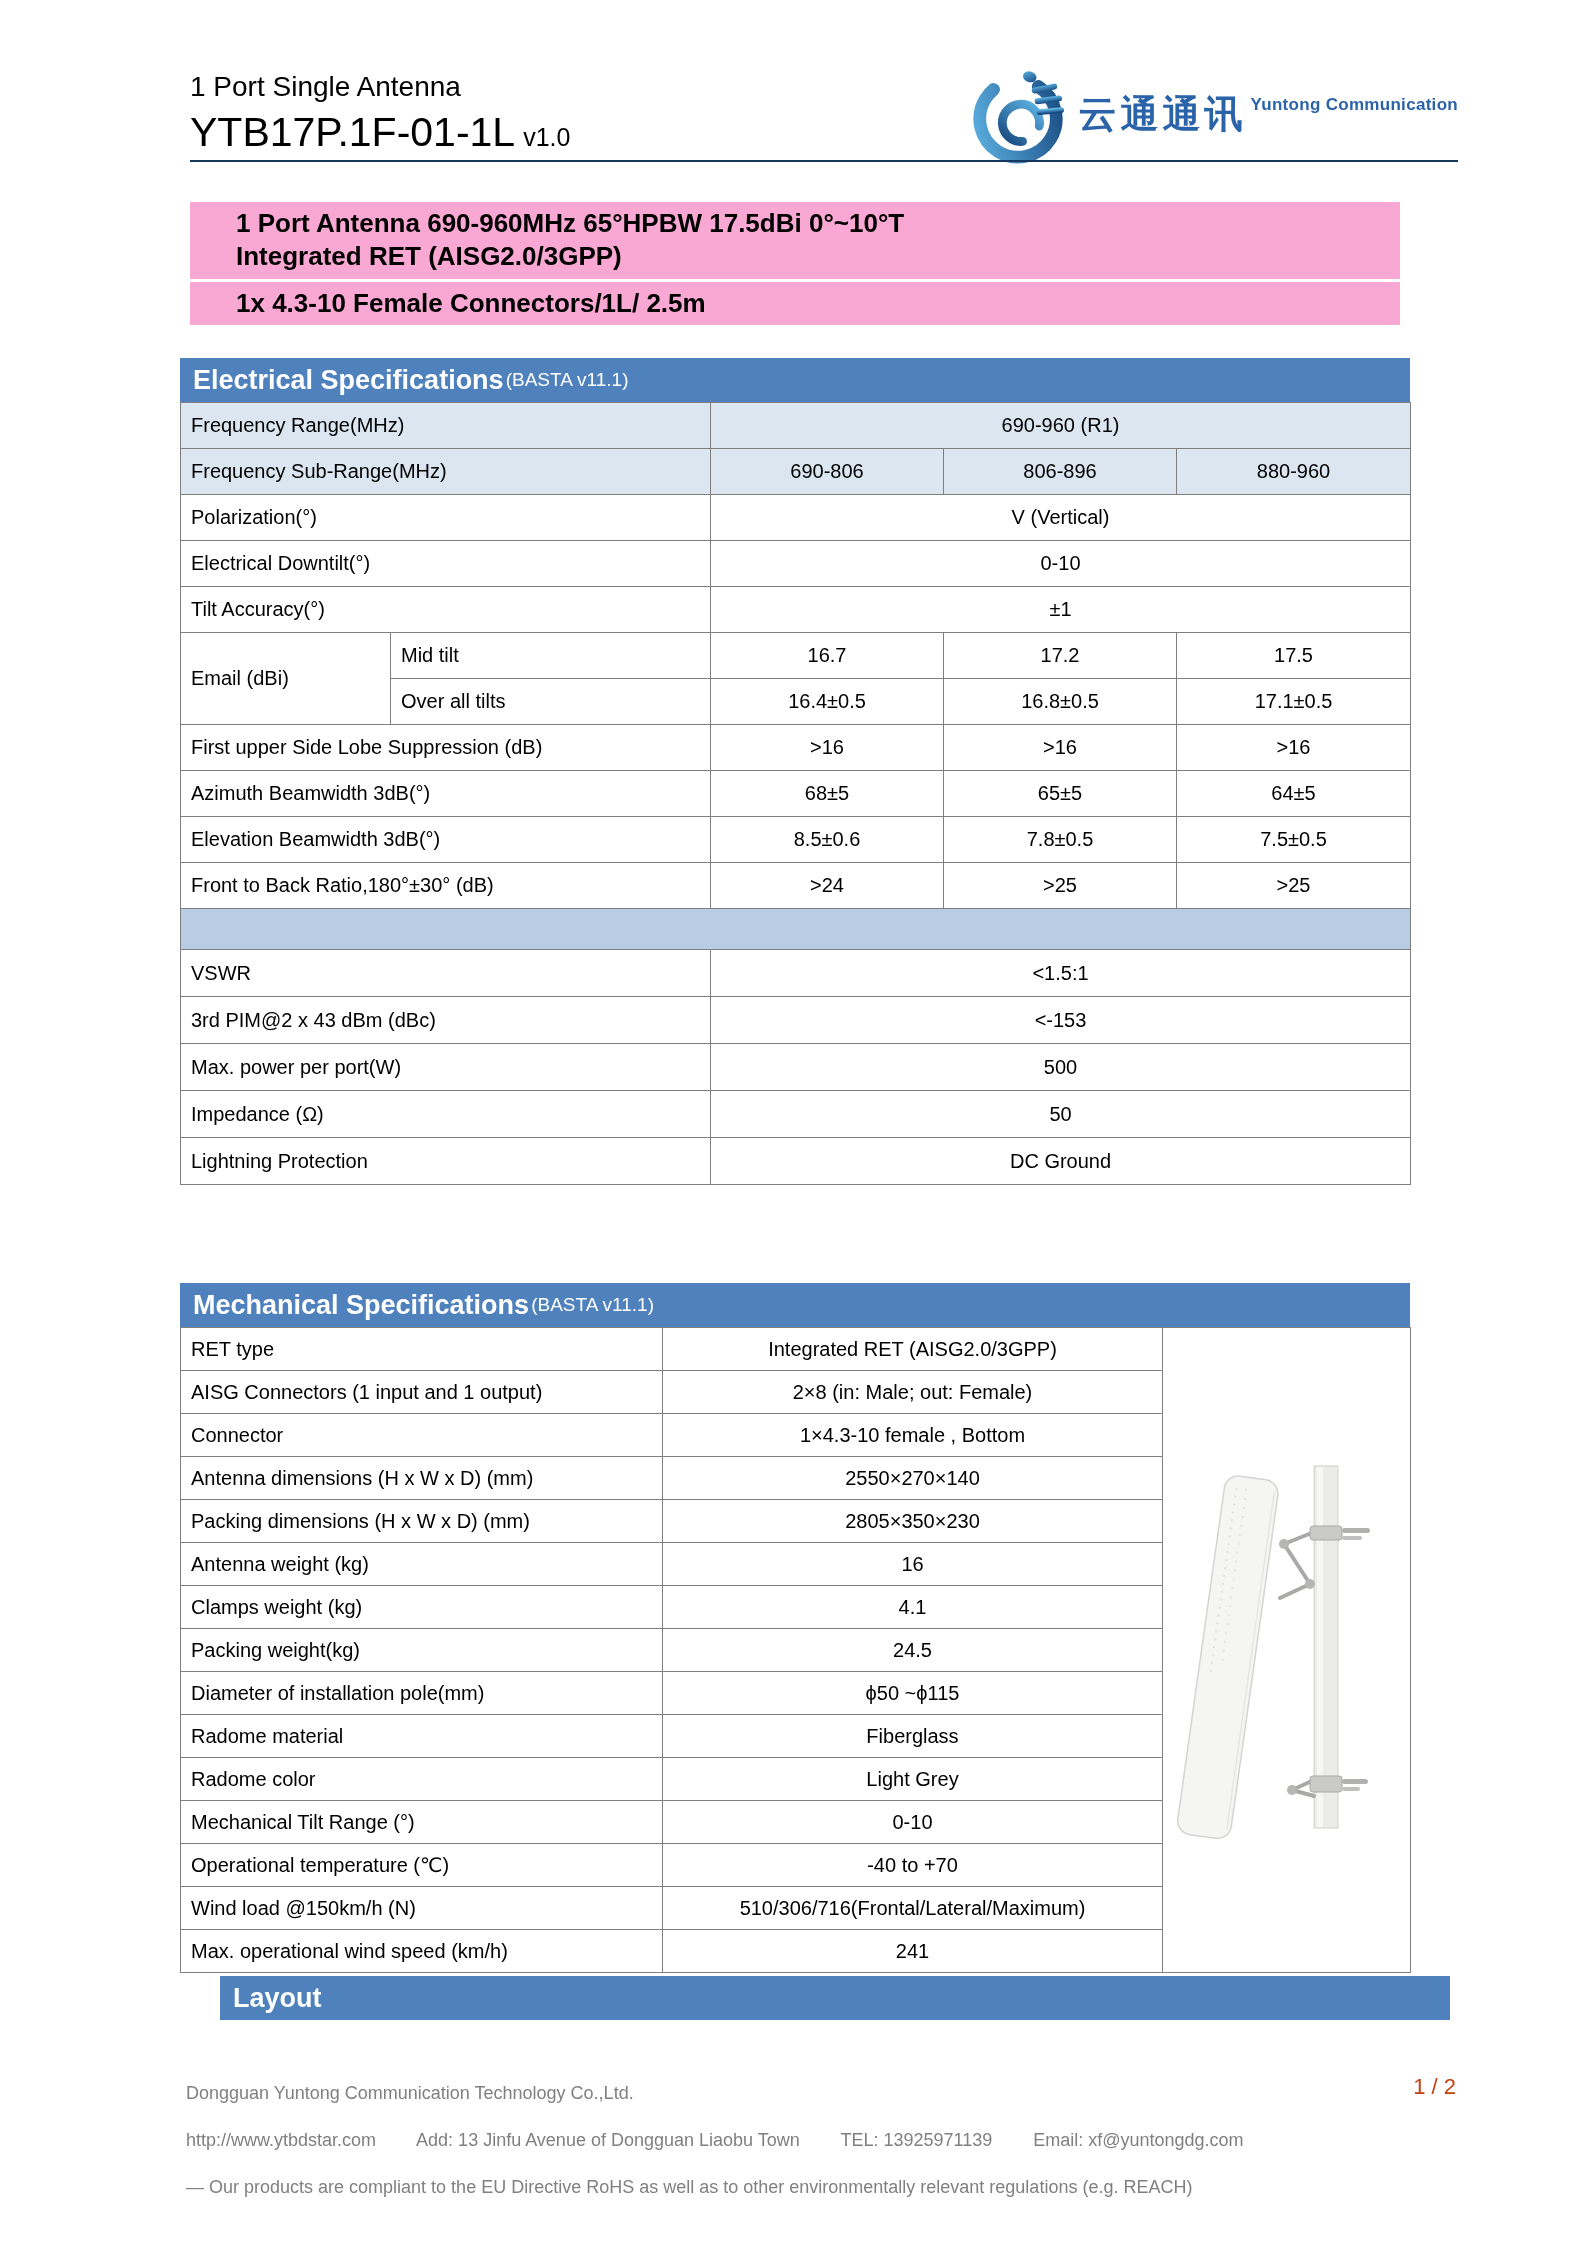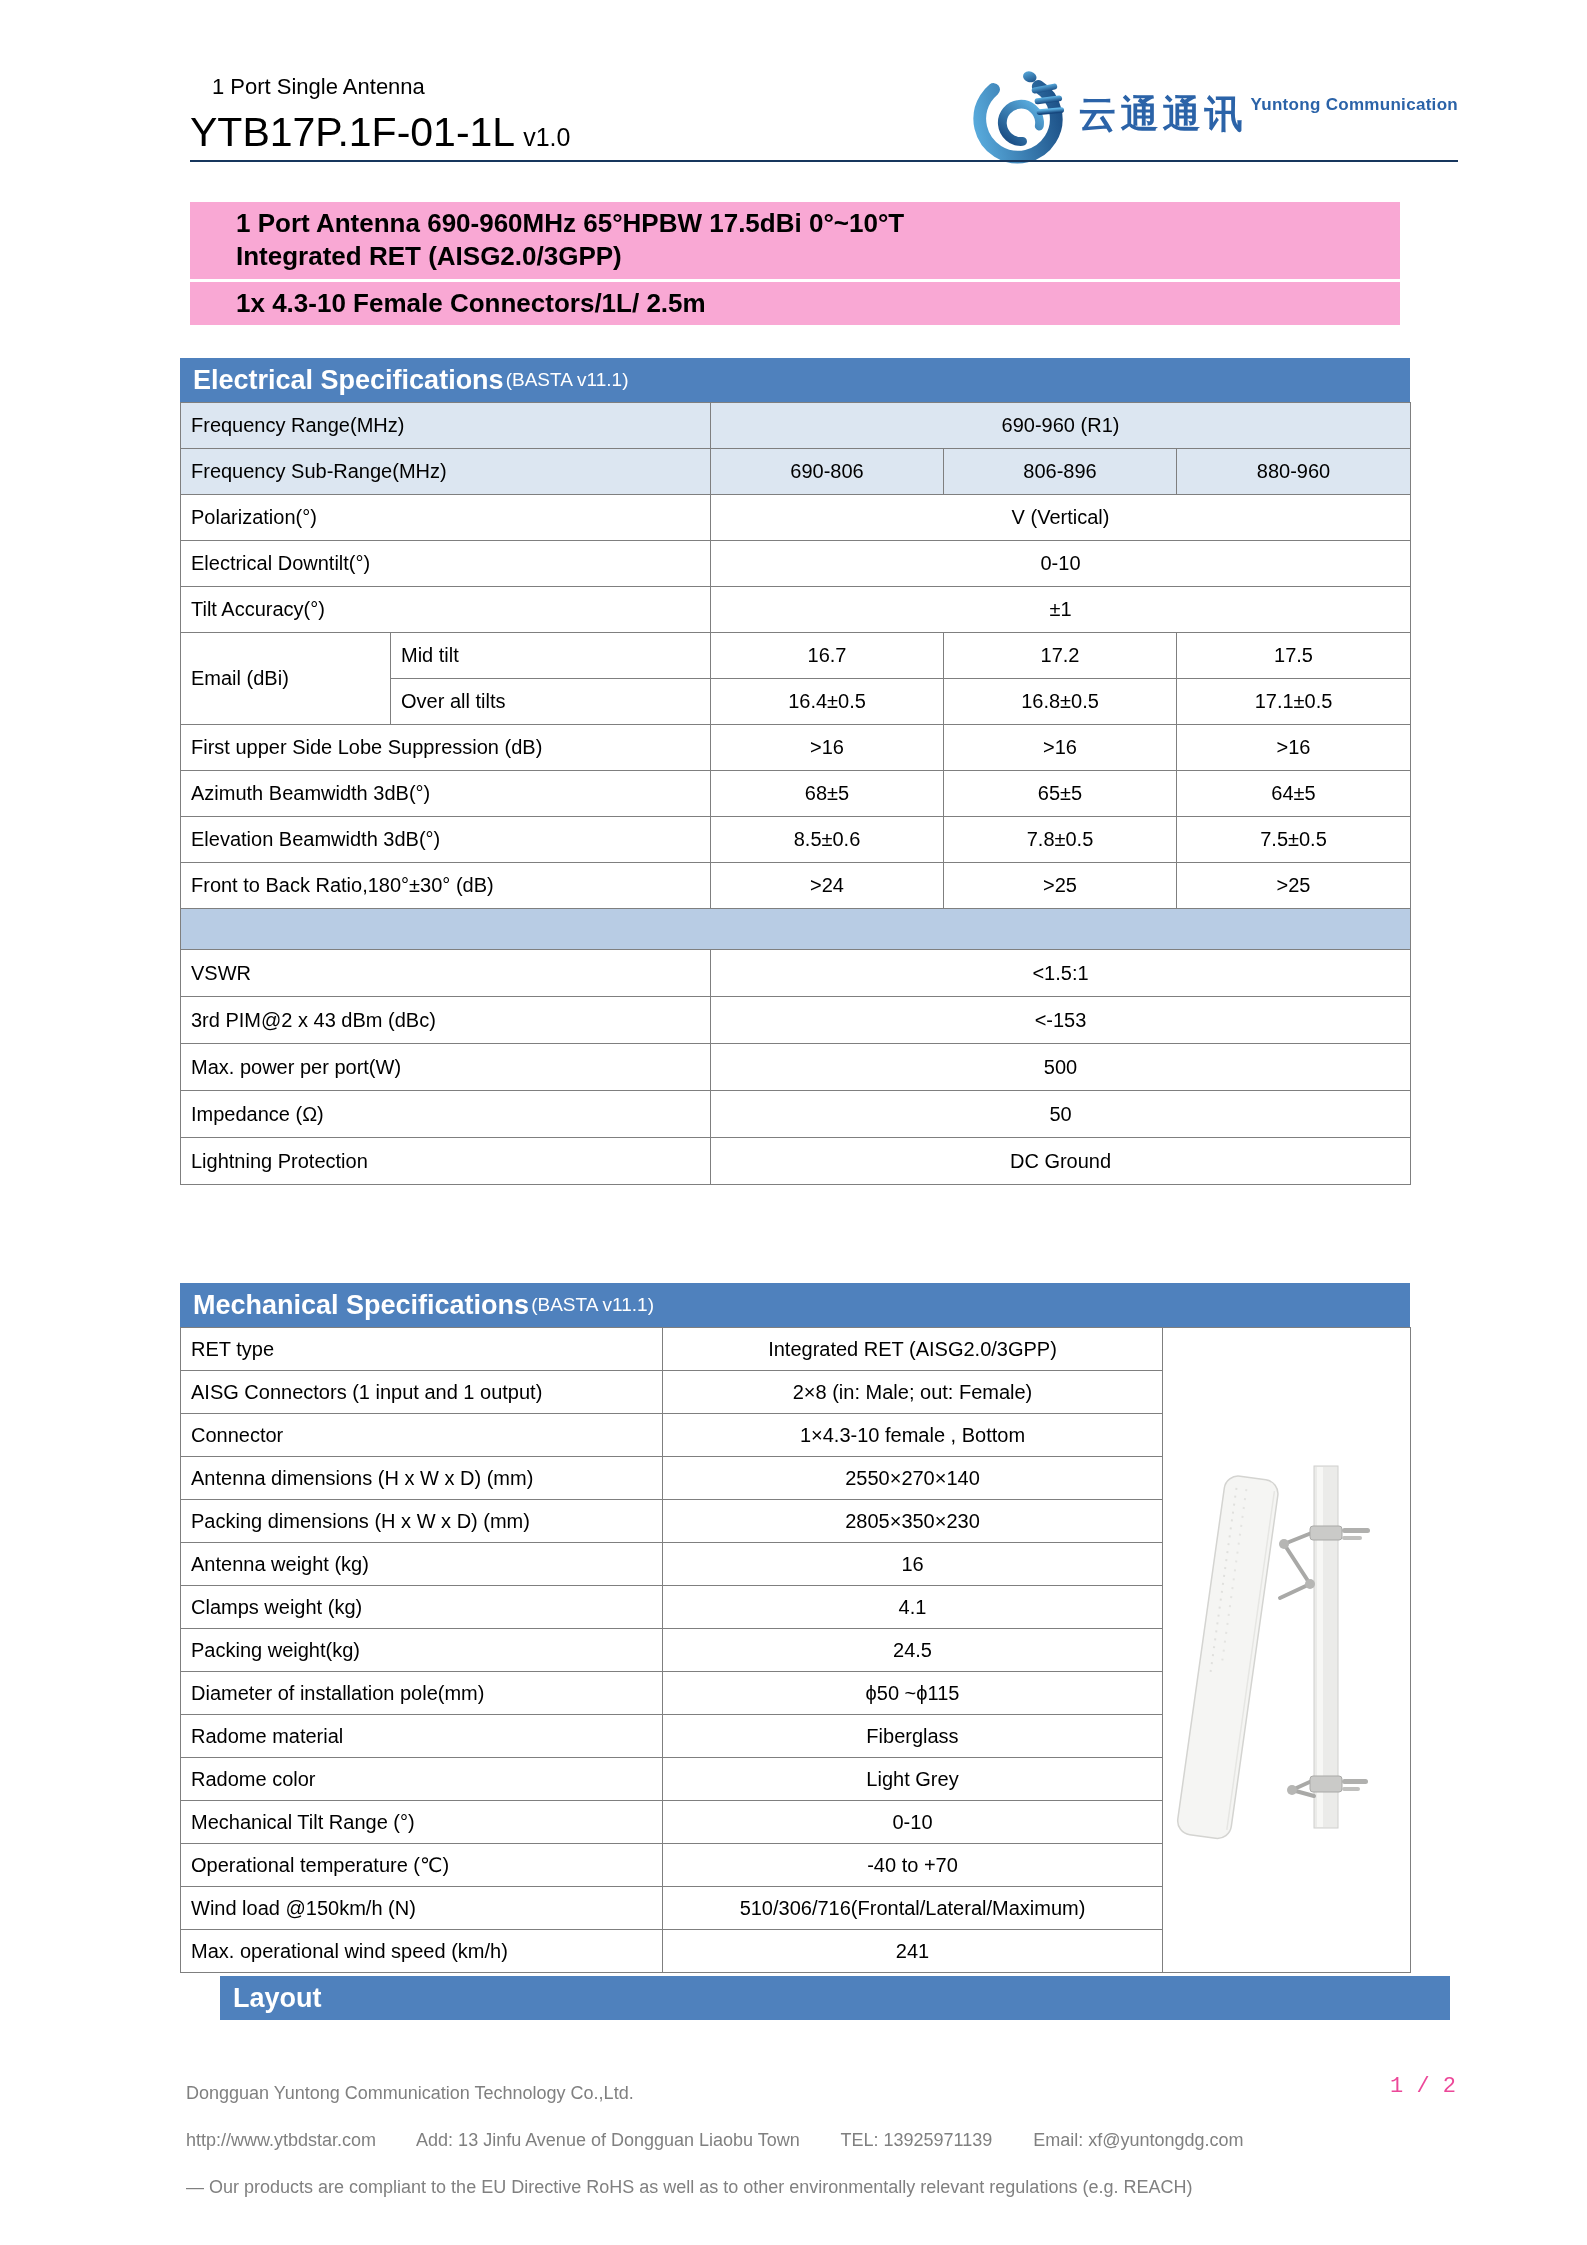--- a/index.html
+++ b/index.html
@@ -4,21 +4,21 @@
 <style>
   html,body { margin:0; padding:0; }
   body {
     width:1587px; height:2245px; background:#ffffff; position:relative;
     font-family:"Liberation Sans","DejaVu Sans",sans-serif; color:#000;
     overflow:hidden;
   }
   
   .header { position:absolute; top:70px; left:190px; width:1268px;
             display:flex; justify-content:space-between; align-items:flex-start; }
-  .title-line1 { font-size:22px; line-height:34px;margin-left:22px; }
+  .title-line1 { font-size:28px; line-height:34px; }
   .title-line2 { font-size:41px; line-height:48px; margin-top:4px; }
   .version { font-size:25px; margin-left:8px;margin-top:32px; }
   .logo { display:flex; align-items:center; gap:12px; margin-top:-4px; }
   .logo-textcol { display:flex; }
   .logo-cn { font-size:38px; font-weight:bold; color:#2b63a8; letter-spacing:4px; line-height:1.05; }
   .logo-underline { height:3px; background:#e2702a; margin:5px 2px 5px 2px; }
   .logo-en { font-size:17px; font-weight:bold; color:#2b63a8; letter-spacing:0.3px; }
   .rule { position:absolute; top:160px; left:190px; width:1268px; height:2px; background:#17365d; }
   
   .banner { position:absolute; top:202px; left:190px; width:1210px; }
@@ -40,22 +40,22 @@
   .spec tr.lt td { background:#dce6f1; }
   .spec tr.band td { background:#b8cce4; height:40px; }
   .spec tr.tall td { height:46px; }
   .mech-table td { height:42px; }
   td.imgcell { padding:0; vertical-align:middle; text-align:center; background:#fff; }
   
   .footer { position:absolute; top:2070px; left:186px; width:1270px; display:flex; }
   .f-left { color:#808080; font-size:18px; line-height:47px; }
   .f-seg { margin-right:36px; }
   .f-seg:last-child { margin-right:0; }
-  .f-page { margin-left:auto; font-family:Liberation Mono, monospace;
-            font-size:22px; color:#ec4899; line-height:1.2; padding-top:4px; white-space:nowrap; }
+  .f-page { margin-left:auto; font-family:Liberation Sans, sans-serif;
+            font-size:22px; color:#c2410c; line-height:1.2; padding-top:4px; white-space:nowrap; }
 </style>
 </head>
 <body>
 
 <div class="header">
   <div>
     <div class="title-line1">1 Port Single Antenna</div>
     <div class="title-line2">
       <span>YTB17P.1F-01-1L</span><span class="version">v1.0</span>
     </div>

